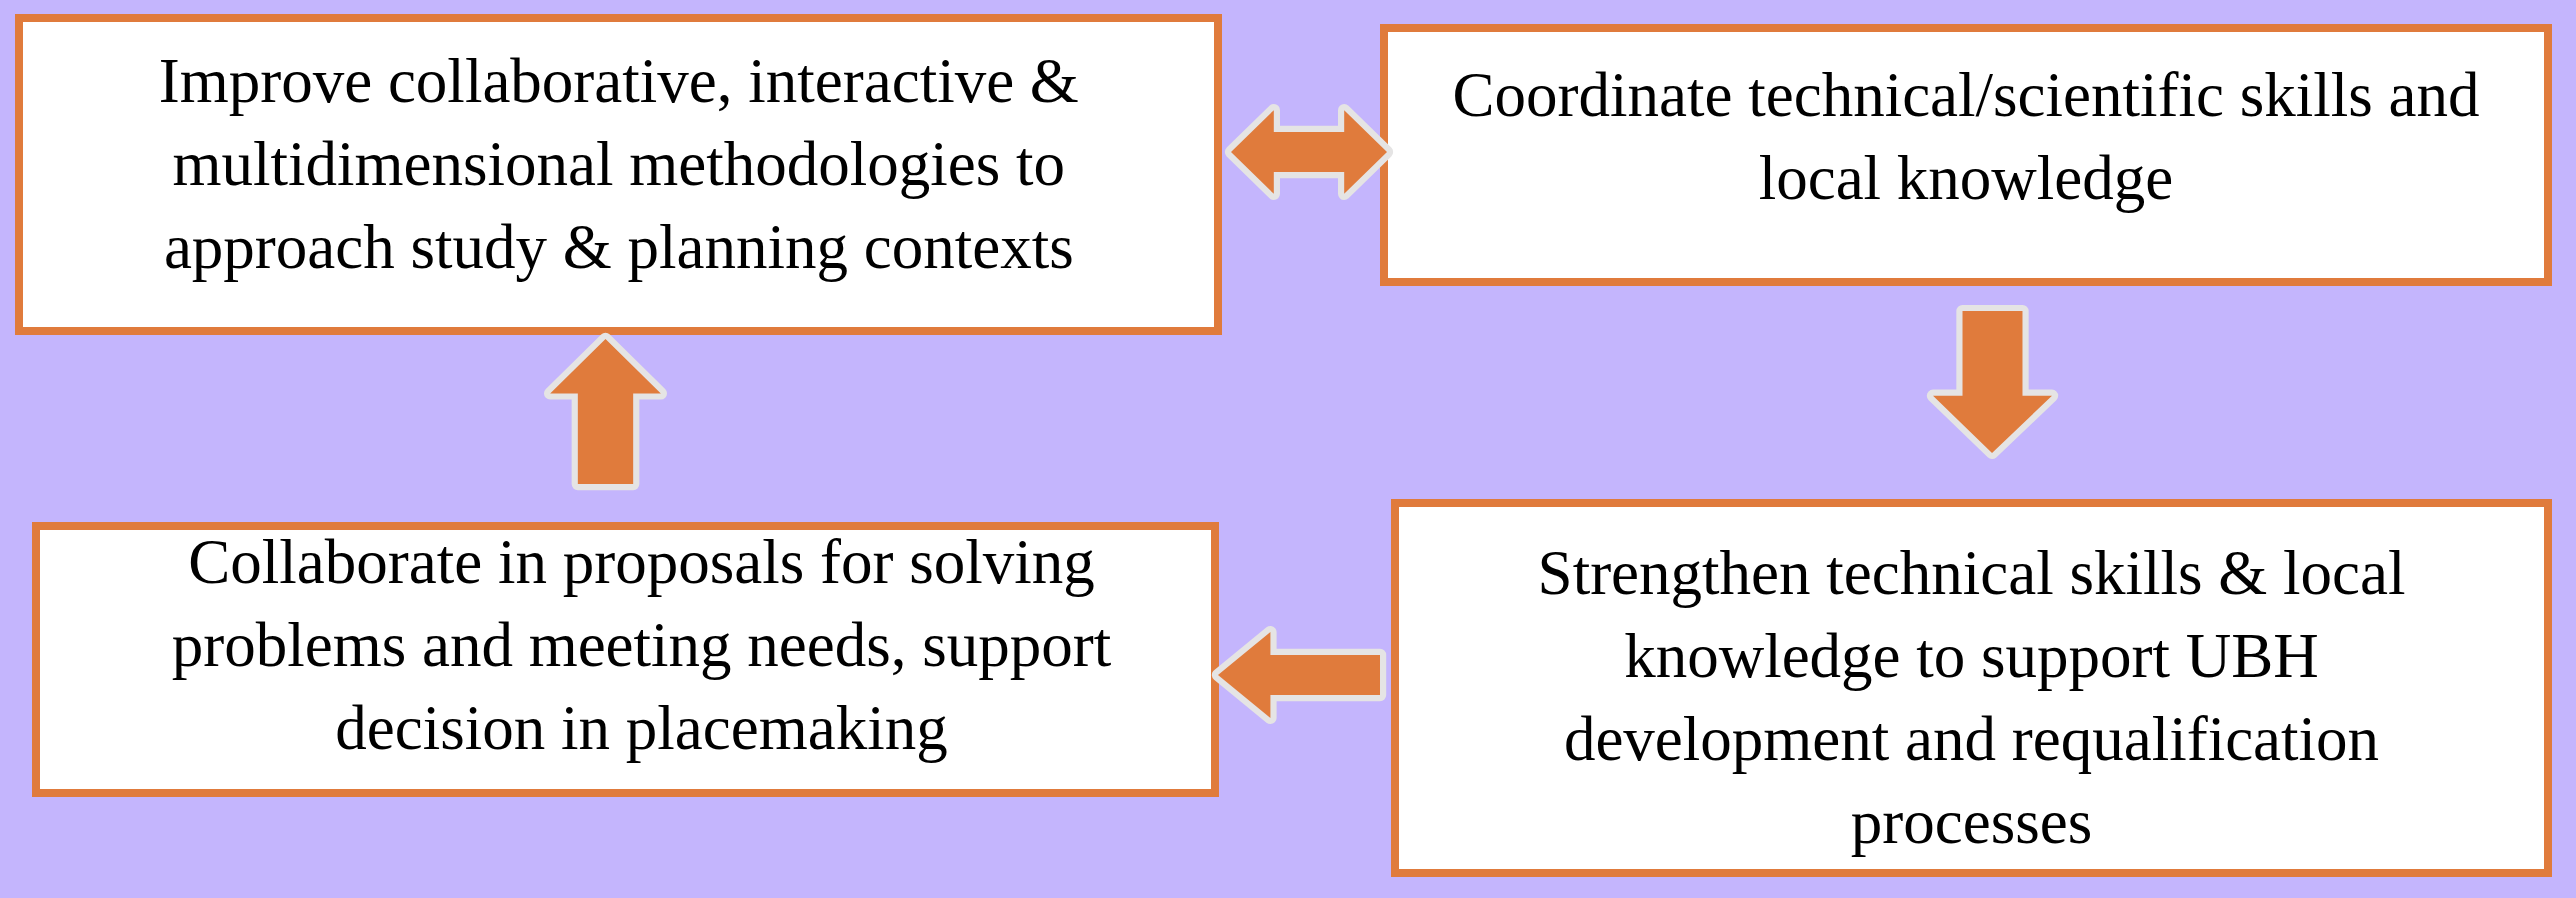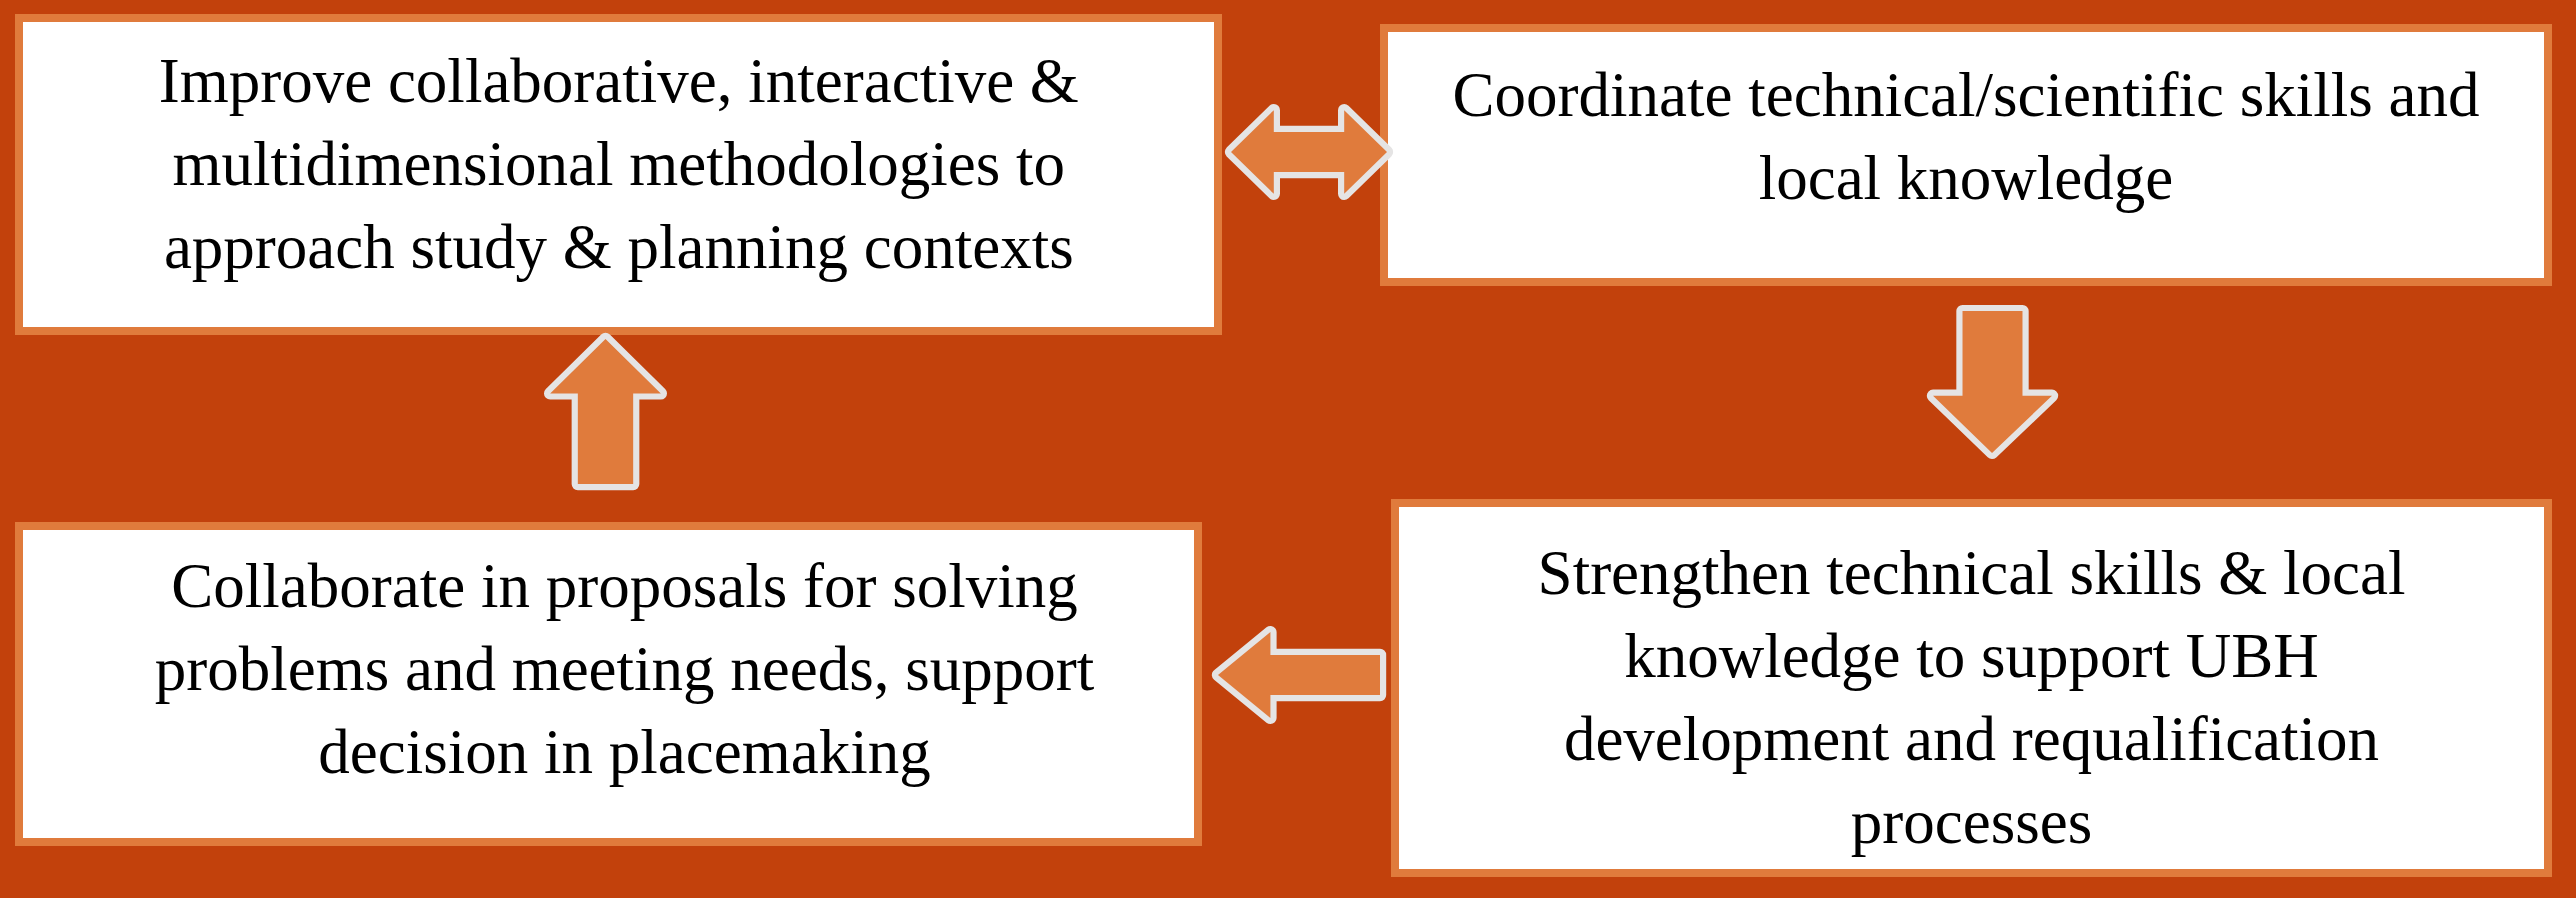--- a/index.html
+++ b/index.html
@@ -4,21 +4,21 @@
 <style>
   html, body {
     margin: 0;
     padding: 0;
     background: #ffffff;
   }
   .canvas {
     position: relative;
     width: 2576px;
     height: 898px;
-    background: #c2410c;
+    background: #c4b5fd;
     font-family: "Liberation Serif", "DejaVu Serif", serif;
     color: #000000;
     overflow: hidden;
   }
   .box {
     position: absolute;
     box-sizing: border-box;
     border: 8.6px solid #e07b3c;
     background: #ffffff;
     display: flex;
@@ -27,21 +27,21 @@
   }
   .box-text {
     white-space: pre-line;
     text-align: center;
     font-size: 63px;
     line-height: 83px;
   }
   .box-tl { left: 15.3px;   top: 14.3px;  width: 1207px; height: 321px; padding-bottom: 21px; }
   .box-tr { left: 1380px; top: 24px;  width: 1172px; height: 262px; padding-bottom: 36px; }
   .box-br { left: 1391px; top: 499px; width: 1161px; height: 378px; padding-top: 20px; }
-  .box-bl { left: 15px;   top: 522px; width: 1187px; height: 324px; padding-bottom: 29px; padding-left: 32px; }
+  .box-bl { left: 32px;   top: 522px; width: 1187px; height: 275px; padding-bottom: 29px; padding-left: 32px; }
 
   .arrow {
     position: absolute;
     overflow: visible;
   }
   .arrow-outline {
     fill: none;
     stroke: #e5e4e4;
     stroke-width: 13;
     stroke-linejoin: round;

